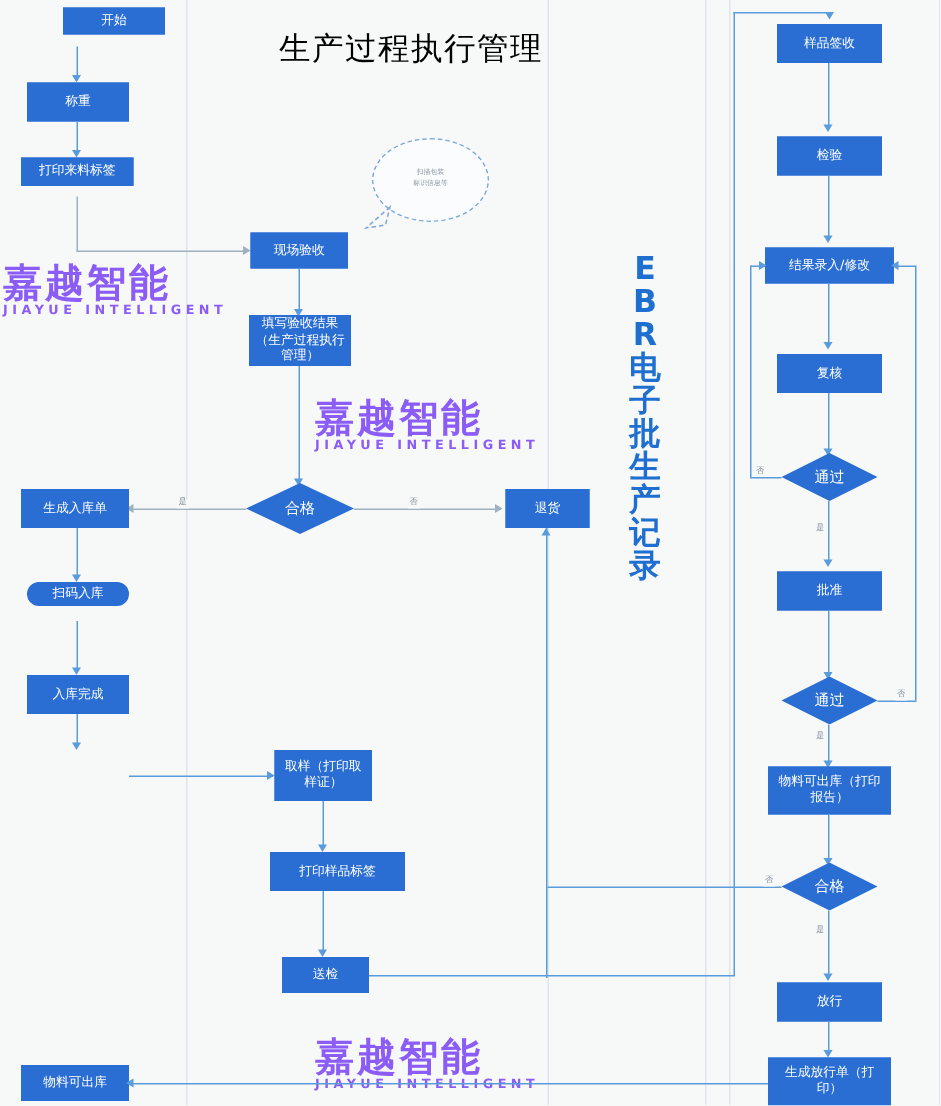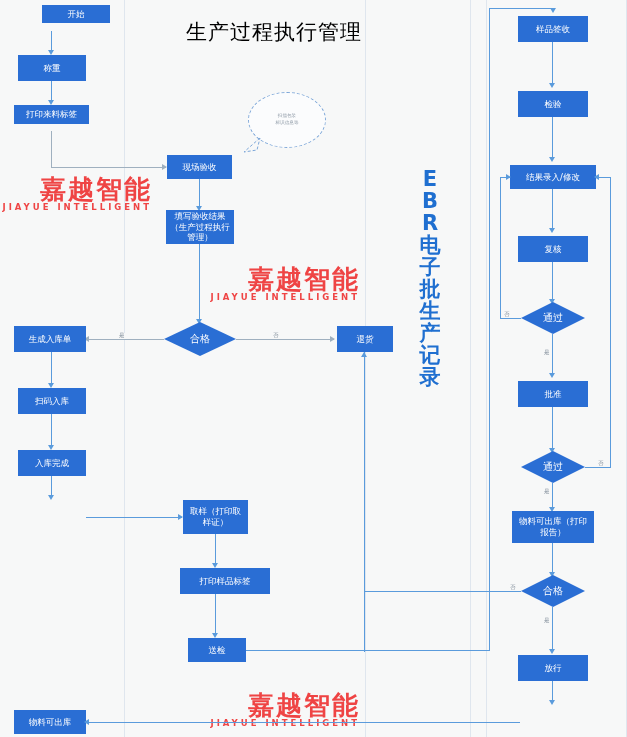--- a/index.html
+++ b/index.html
@@ -1,22 +1,22 @@
 <!DOCTYPE html>
 <html><head>
 <meta charset="utf-8">
 <title>生产过程执行管理</title>
 <style>
   html,body{margin:0;padding:0;background:#f7f8f8;}
   body{font-family:"DejaVu Sans","Liberation Sans",sans-serif;}
   #stage{position:relative;width:627px;height:737px;background:#f7f8f8;overflow:hidden;}
 
   
-  .wm{position:absolute;color:#ef4444;font-weight:bold;letter-spacing:2px;
-      user-select:none;text-align:right;line-height:1.05;}
+  .wm{position:absolute;color:#8b5cf6;font-weight:bold;letter-spacing:2px;
+      user-select:none;text-align:left;line-height:1.05;}
   .wm .cn{font-size:26px;display:block;}
   .wm .en{font-size:8.5px;display:block;letter-spacing:3px;font-weight:bold;}
 
   
   .guide{position:absolute;width:1px;background:#dfe6ee;top:0;bottom:0;}
 
   
   #title-main{position:absolute;left:186px;top:18px;font-size:21px;font-weight:normal;
      color:#000000;letter-spacing:1px;white-space:nowrap;}
   #title-side{position:absolute;left:408px;top:168px;width:44px;
@@ -136,21 +136,21 @@
 
   <div class="node" style="left:337px;top:326px;width:56px;height:26px;">退货</div>
 
   <div class="ln v" style="left:364px;top:352px;height:300px;"></div>
   <div class="ah up" style="left:361px;top:352px;"></div>
 
   <div class="node" style="left:14px;top:326px;width:72px;height:26px;">生成入库单</div>
   <div class="ln v" style="left:51px;top:352px;height:33px;"></div>
   <div class="ah down" style="left:48px;top:383px;"></div>
 
-  <div class="node" style="left:18px;top:388px;width:68px;height:26px;">扫码入库</div>
+  <div class="node" style="left:18px;top:388px;width:68px;height:16px;border-radius:11px;">扫码入库</div>
   <div class="ln v" style="left:51px;top:414px;height:33px;"></div>
   <div class="ah down" style="left:48px;top:445px;"></div>
 
   <div class="node" style="left:18px;top:450px;width:68px;height:26px;">入库完成</div>
   <div class="ln v" style="left:51px;top:476px;height:22px;"></div>
   <div class="ah down" style="left:48px;top:495px;"></div>
 
 
   <div class="ln h" style="left:86px;top:517px;width:96px;"></div>
   <div class="ah right" style="left:178px;top:514px;"></div>
@@ -237,20 +237,21 @@
   <div class="elab" style="left:509px;top:585px;">否</div>
 
   <div class="ln v" style="left:552px;top:607px;height:45px;"></div>
   <div class="ah down" style="left:549px;top:649px;"></div>
   <div class="elab" style="left:543px;top:618px;">是</div>
 
   <div class="node" style="left:518px;top:655px;width:70px;height:26px;">放行</div>
   <div class="ln v" style="left:552px;top:681px;height:22px;"></div>
   <div class="ah down" style="left:549px;top:700px;"></div>
 
+  <div class="node" style="left:512px;top:705px;width:82px;height:32px;">生成放行单（打印）</div>
 
   <div id="bubble" style="left:248px;top:92px;width:76px;height:54px;">
     <div>
       <div>扫描包装</div>
       <div>标识信息等</div>
     </div>
   </div>
   <svg id="bubble-tail" style="left:242px;top:136px;" viewBox="0 0 20 18">
     <path d="M18 2 L2 16 L15 14 Z" fill="none" stroke="#7da7d9" stroke-width="1" stroke-dasharray="3 2"></path>
   </svg>

